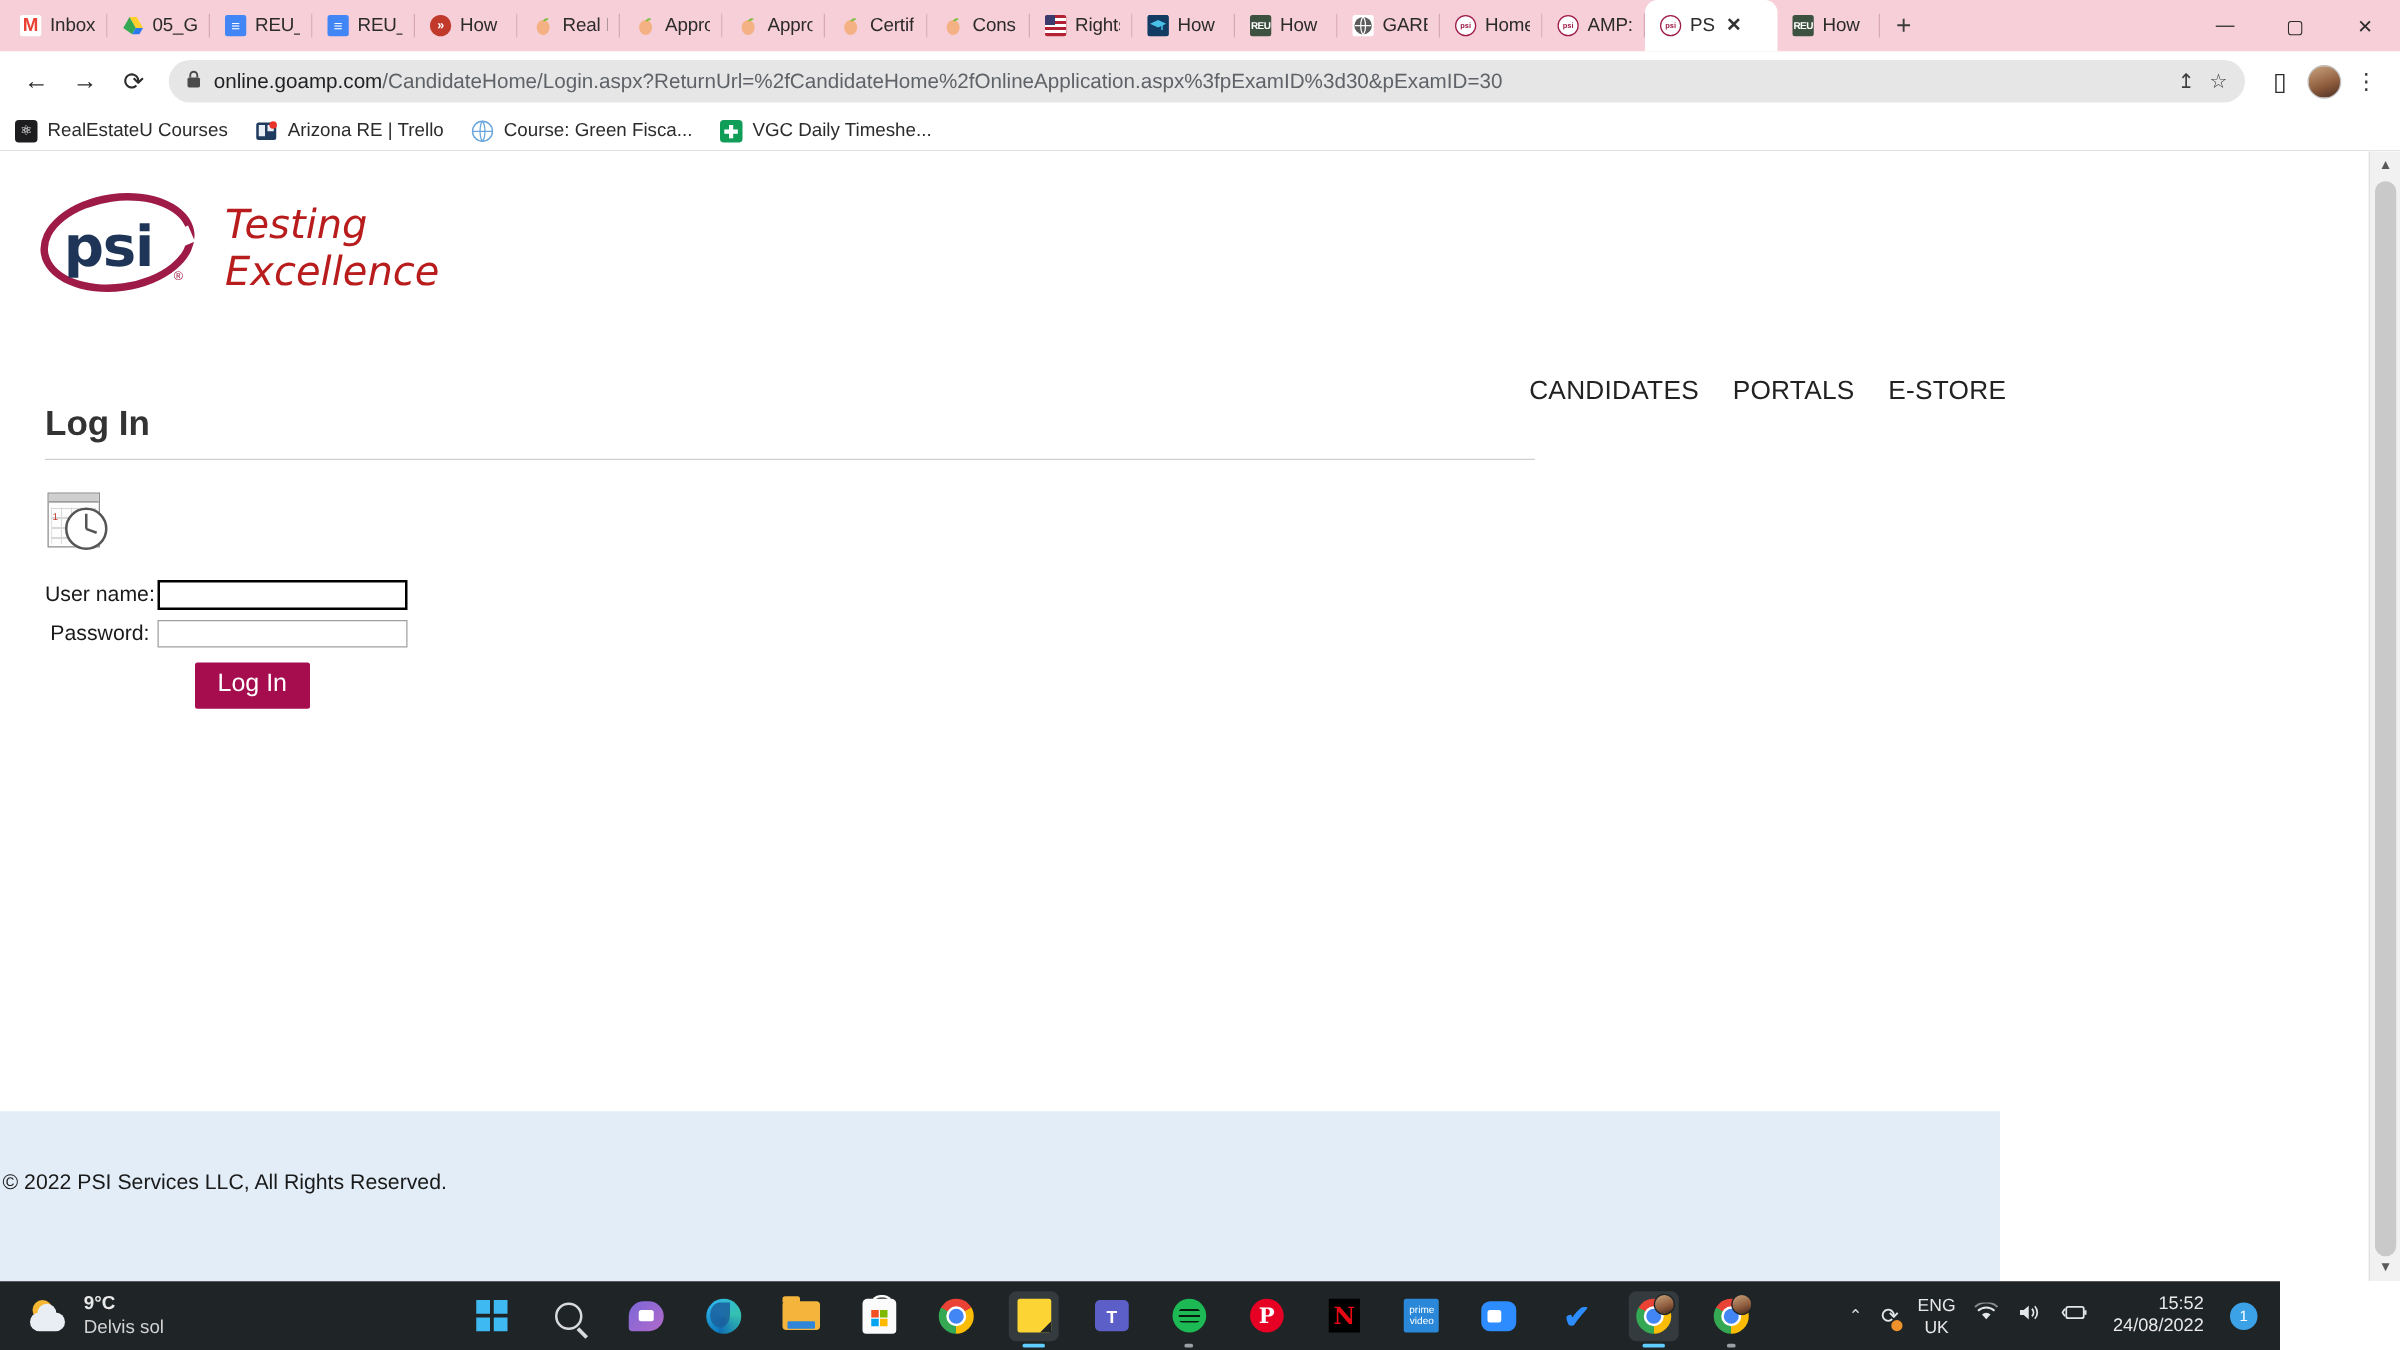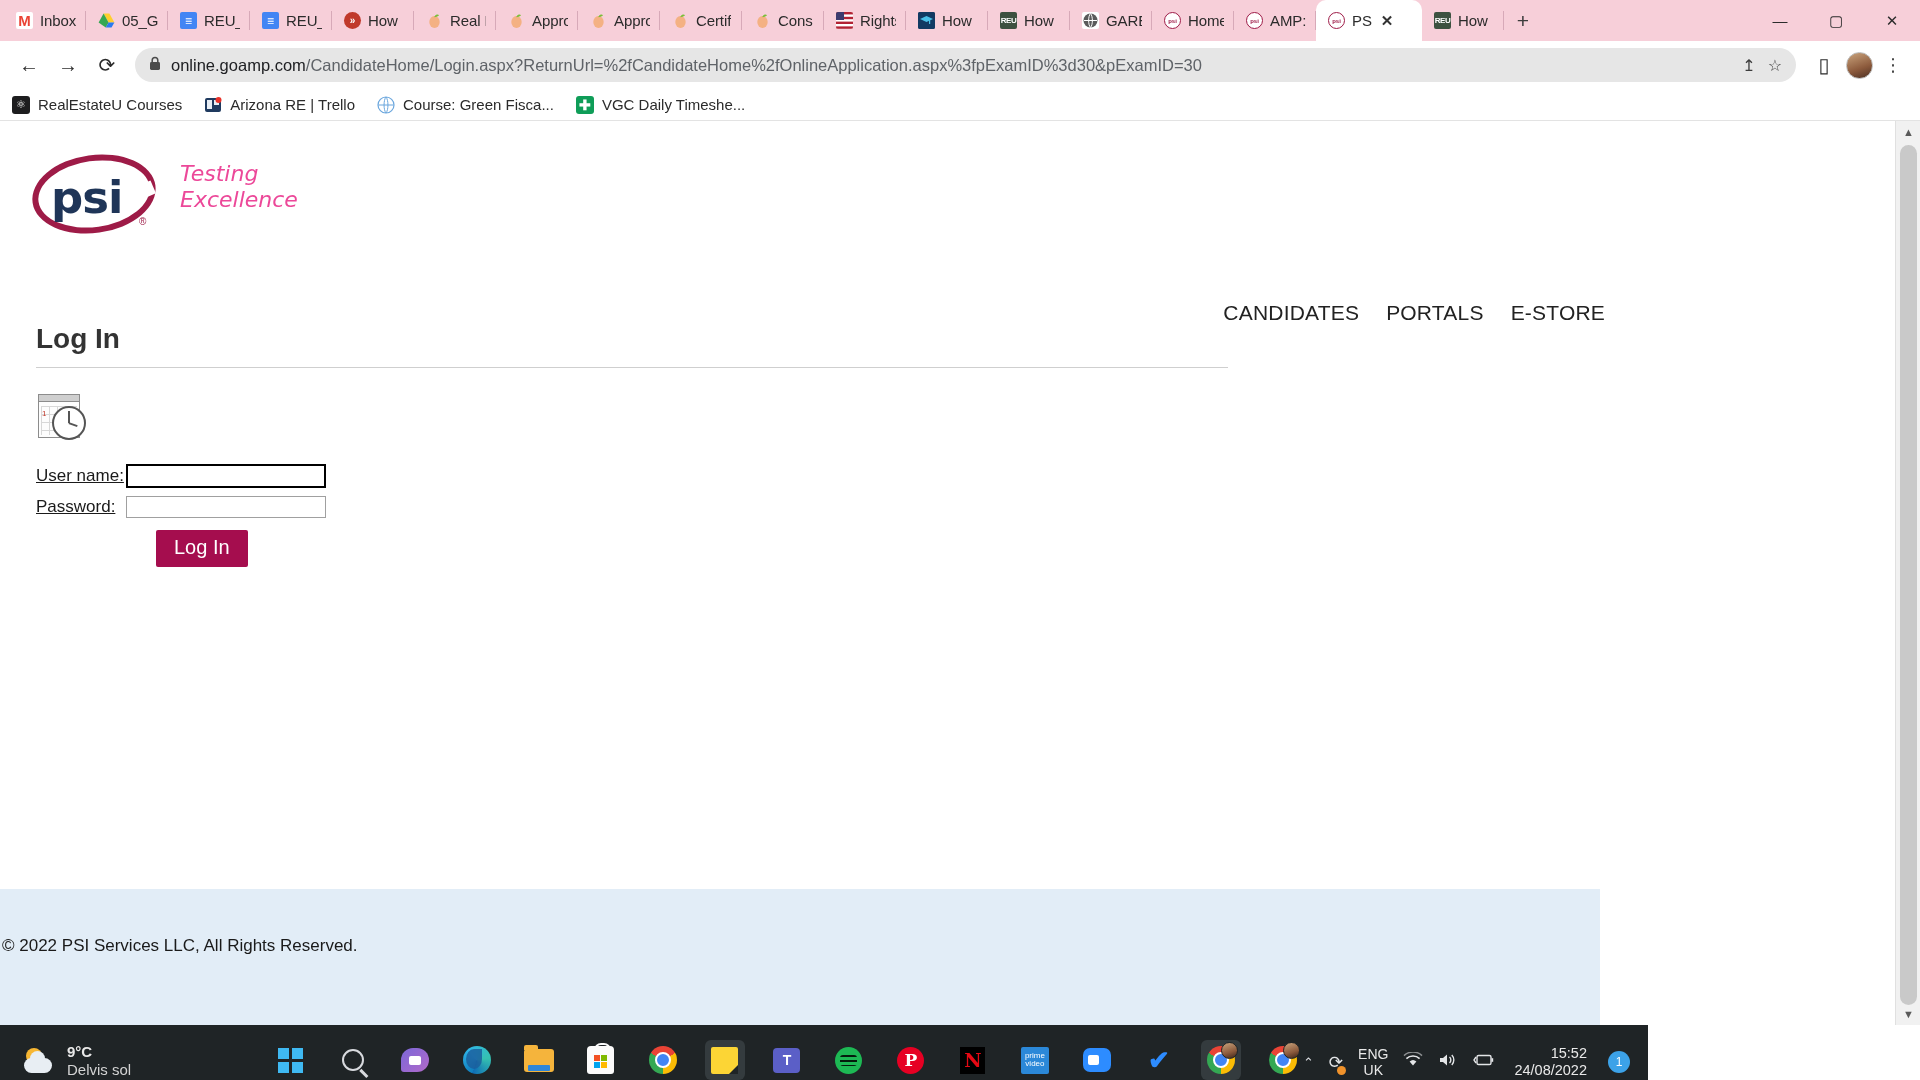--- a/index.html
+++ b/index.html
@@ -191,22 +191,22 @@
     transform: rotate(-15deg);
   }
   .logo-psi {
     position: absolute; left: 29px; top: 26px;
     font-size: 45px; font-weight: bold; color: #1f3558;
     letter-spacing: -1px; font-family: "DejaVu Sans", sans-serif;
   }
   .logo-reg { position: absolute; left: 117px; top: 71px; font-size: 10px; color: #9e1b47; }
   .logo-tag {
     position: absolute; left: 158px; top: 16px;
-    font-size: 22px; line-height: 1.18;
-    color: #ec4899; font-style: italic;
+    font-size: 32px; line-height: 1.18;
+    color: #b91c1c; font-style: italic;
     font-family: "DejaVu Sans", sans-serif;
     white-space: pre-line;
   }
   .topnav {
     position: absolute; right: 0; top: 180px;
     display: flex; gap: 27px;
     padding-right: 290px;
   }
   .topnav a {
     font-size: 21px; color: #222; text-decoration: none;
@@ -242,21 +242,21 @@
   .clock::before, .clock::after {
     content: ""; position: absolute; background: #555;
     transform-origin: bottom center;
   }
   .clock::before { width: 1.8px; height: 12px; left: 14px; top: 3px; }
   .clock::after { width: 1.8px; height: 9px; left: 14px; top: 6px; transform: rotate(110deg); }
   .info-text { font-size: 25px; color: #1a1a1a; }
 
   .formtable { border-spacing: 0; margin-left: 0; }
   .formtable td { padding: 0; vertical-align: middle; }
-  .flabel { font-size: 17px; color: #1a1a1a; text-align: left; padding-right: 2px !important; text-decoration: underline; }
+  .flabel { font-size: 17px; color: #1a1a1a; text-align: center; padding-right: 2px !important; }
   .finput {
     width: 200px; height: 22px;
     border: 1px solid #a0a0a0;
     background: #fff;
     font-size: 14px;
     padding: 0 3px;
     font-family: "Liberation Sans", sans-serif;
   }
   .finput.focused { border: 2px solid #000; height: 24px; }
   .rowgap td { height: 8px; }
@@ -310,23 +310,23 @@
   .sb-arrow.bottom { position: absolute; bottom: 0; left: 0; }
   .sb-thumb {
     position: absolute; left: 4px; top: 24px;
     width: 17px; height: 860px;
     background: #c9c9c9; border-radius: 9px;
   }
 
   
   #taskbar {
     position: absolute; left: 0; top: 1025px;
-    width: 1648px; height: 55px;
+    width: 1824px; height: 55px;
     background: #1f2426;
-    display: flex; align-items: flex-end;
+    display: flex; align-items: center;
     color: #e9e9e9;
   }
   .weather { display: flex; align-items: center; gap: 11px; padding-left: 22px; width: 300px; }
   .wicon { width: 34px; height: 28px; position: relative; flex: 0 0 34px; }
   .wsun { position: absolute; left: 4px; top: 1px; width: 16px; height: 16px; border-radius: 50%; background: #f7b733; }
   .wcloud { position: absolute; left: 2px; bottom: 2px; width: 28px; height: 15px; background: #e8eef3; border-radius: 9px; }
   .wcloud::before { content:""; position:absolute; left: 6px; top: -7px; width: 15px; height: 15px; background: #e8eef3; border-radius: 50%; }
   .wtext { font-size: 15px; line-height: 1.25; }
   .wtext .wtemp { font-weight: bold; }
   .wtext .wdesc { color: #d3d3d3; }

